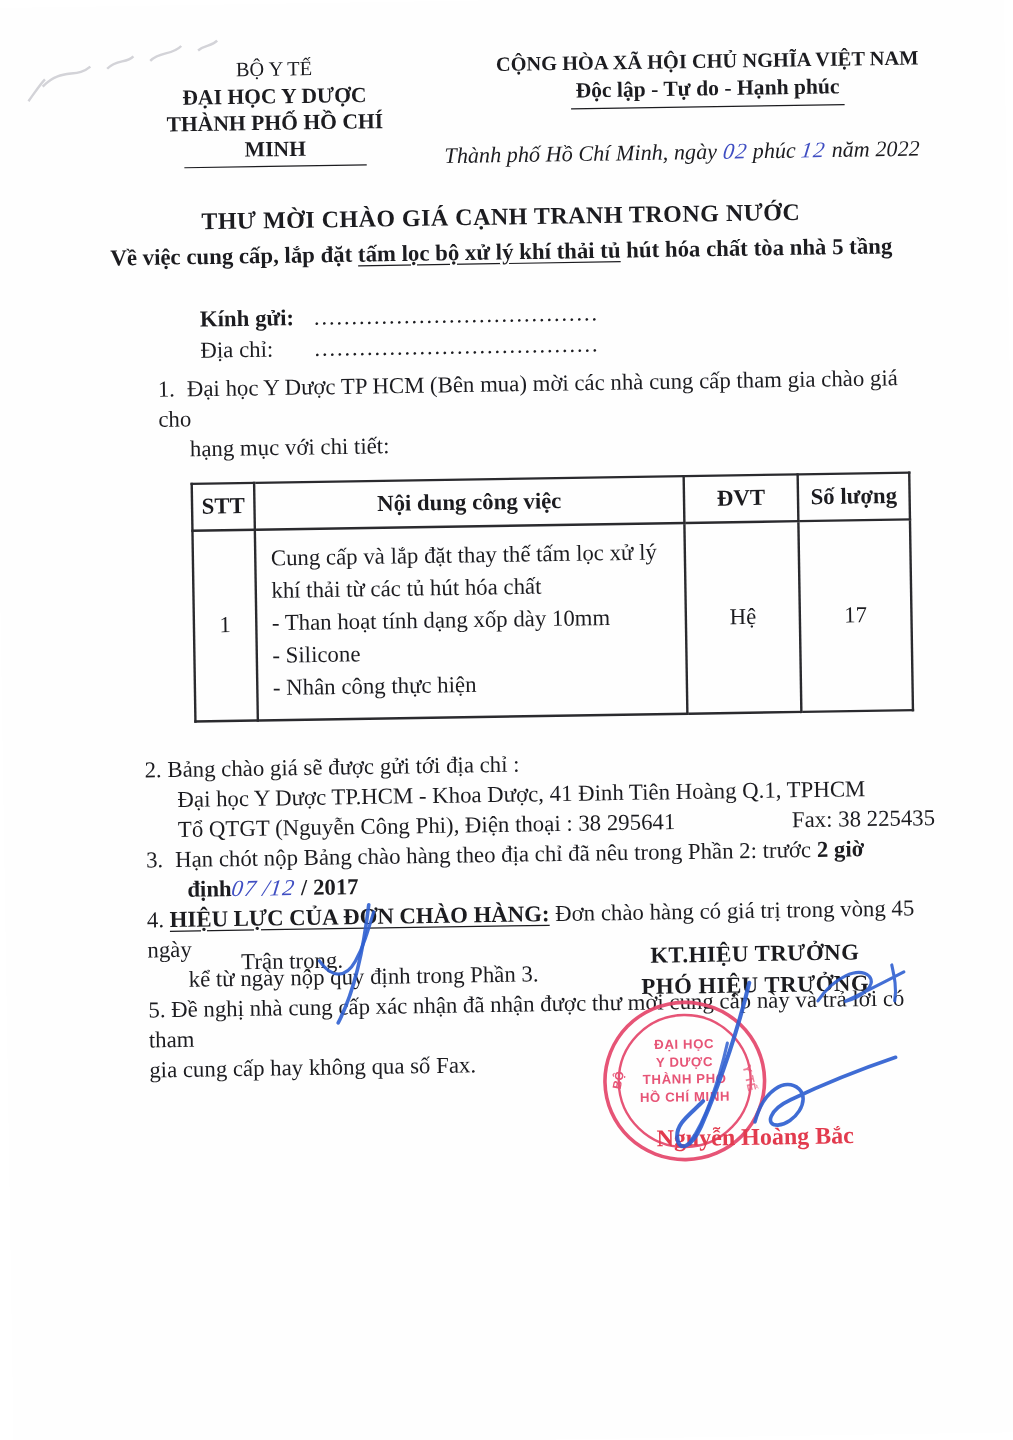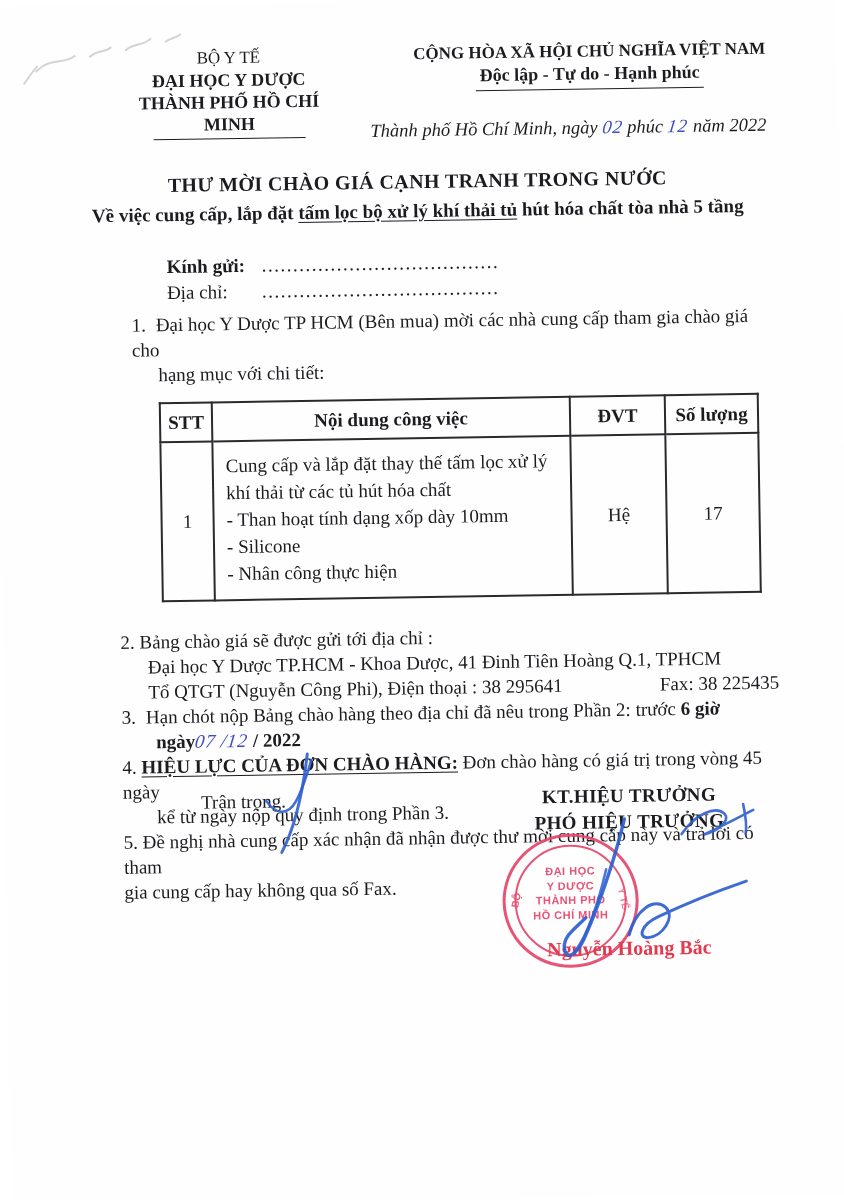--- a/index.html
+++ b/index.html
@@ -158,24 +158,24 @@
       <div><span>2.</span> <span>Bảng chào giá sẽ được gửi tới địa chỉ :</span></div>
       <div class="ind1" style="margin-left:27px;">Đại học Y Dược TP.HCM  - Khoa Dược, 41 Đinh Tiên Hoàng Q.1, TPHCM</div>
       <div class="faxrow" style="margin-left:27px;">
         <span>Tổ QTGT (Nguyễn Công Phi), Điện thoại : 38 295641</span>
         <span>Fax: 38 225435</span>
       </div>
     </div>
 
     <div class="item">
       <div>
-        <span>3.</span><span class="numgap"></span><span>Hạn chót nộp Bảng chào hàng theo địa chỉ đã nêu trong Phần 2: trước </span><span class="b">6 giờ</span>
+        <span>3.</span><span class="numgap"></span><span>Hạn chót nộp Bảng chào hàng theo địa chỉ đã nêu trong Phần 2: trước </span><span class="b">2 giờ</span>
       </div>
       <div style="margin-left:34px;">
-        <span class="b">ngày</span><span class="hw">07</span> <span class="hw">/</span><span class="hw">12</span> <span class="b">/ 2022</span>
+        <span class="b">định</span><span class="hw">07</span> <span class="hw">/</span><span class="hw">12</span> <span class="b">/ 2017</span>
       </div>
     </div>
 
     <div class="item">
       <div>
         <span>4.</span> <span class="b u">HIỆU LỰC CỦA ĐƠN CHÀO HÀNG:</span><span> Đơn chào hàng có giá trị trong vòng 45 ngày</span>
       </div>
       <div style="margin-left:34px;">kể từ ngày nộp quy định trong Phần 3.</div>
     </div>
 

